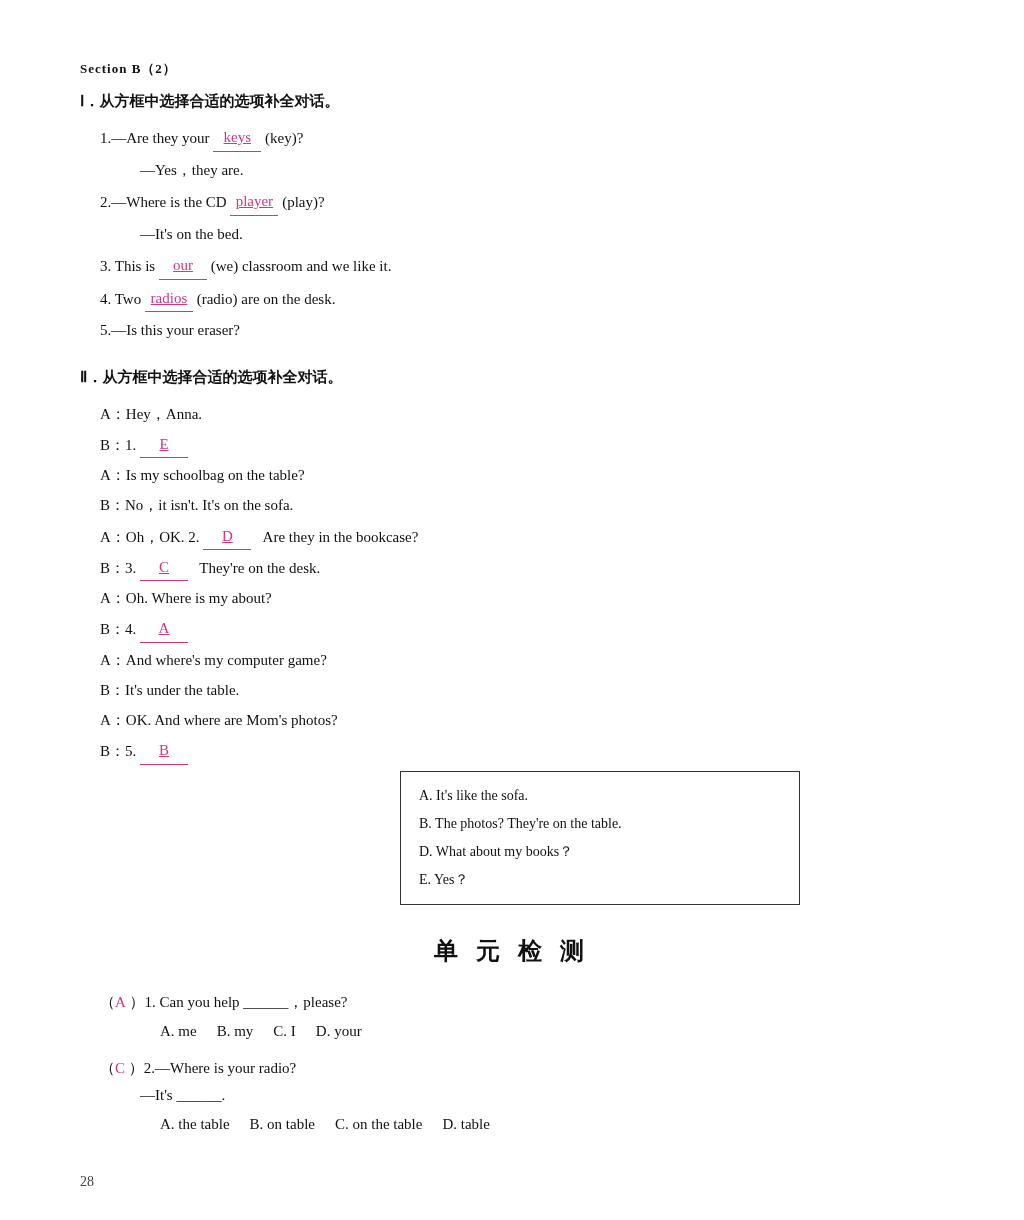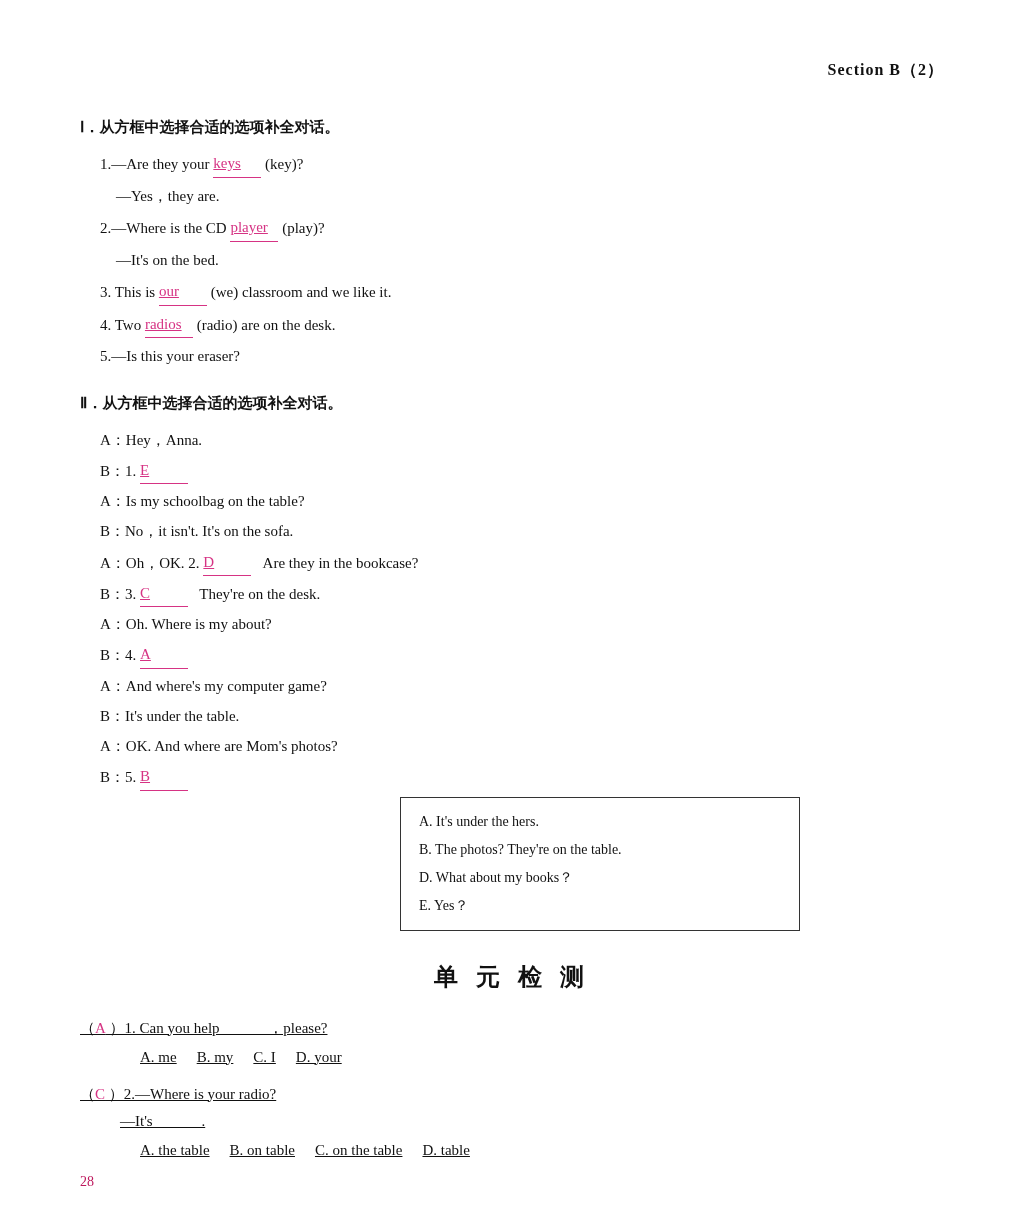--- a/index.html
+++ b/index.html
@@ -10,24 +10,24 @@
     body {
       background: #fff;
       font-family: "Times New Roman", Times, serif;
       font-size: 15px;
       color: #111;
       width: 1024px;
       min-height: 1220px;
       padding: 60px 80px 60px 80px;
     }
     .page-title {
-      text-align: right;
+      text-align: left;
       font-weight: bold;
-      font-size: 16px;
-      margin-bottom: 37px;
+      font-size: 13px;
+      margin-bottom: 14px;
       letter-spacing: 1px;
     }
     .section-header {
       font-weight: bold;
       font-size: 15px;
       margin-bottom: 14px;
     }
     .section-block {
       margin-bottom: 24px;
     }
@@ -38,21 +38,21 @@
     }
     .answer {
       color: #d63384;
       text-decoration: underline;
       font-style: normal;
     }
     .blank {
       display: inline-block;
       min-width: 48px;
       border-bottom: 1px solid #555;
-      text-align: left;
+      text-align: center;
       vertical-align: bottom;
     }
     .blank.answer {
       color: #d63384;
       border-bottom: 1px solid #d63384;
     }
     .dialogue-line {
       margin-left: 20px;
       margin-bottom: 4px;
       line-height: 1.75;
@@ -68,41 +68,41 @@
     }
     .unit-title {
       text-align: center;
       font-weight: bold;
       font-size: 24px;
       letter-spacing: 6px;
       margin: 30px 0 22px 0;
     }
     .mc-item {
       margin-bottom: 10px;
+      margin-left: 20px;
       line-height: 1.8;
-      text-decoration: underline;
     }
     .mc-options {
       display: flex;
       gap: 20px;
       margin-left: 60px;
       margin-top: 2px;
     }
     .paren-answer {
       color: #d63384;
     }
     .page-number {
       position: absolute;
       bottom: 30px;
       left: 80px;
       font-size: 14px;
-      color: #be185d;
+      color: #404040;
     }
     .indent-sub {
-      margin-left: 36px;
+      margin-left: 60px;
     }
   </style>
 </head>
 <body>
 
 <div class="page-title">Section B（2）</div>
 
 <div class="section-block">
   <div class="section-header">Ⅰ．从方框中选择合适的选项补全对话。</div>
 
@@ -143,21 +143,21 @@
   <div class="dialogue-line">A：Oh，OK. 2. <span class="blank answer">D</span>&nbsp;&nbsp;&nbsp;Are they in the bookcase?</div>
   <div class="dialogue-line">B：3. <span class="blank answer">C</span>&nbsp;&nbsp;&nbsp;They're on the desk.</div>
   <div class="dialogue-line">A：Oh. Where is my about?</div>
   <div class="dialogue-line">B：4. <span class="blank answer">A</span></div>
   <div class="dialogue-line">A：And where's my computer game?</div>
   <div class="dialogue-line">B：It's under the table.</div>
   <div class="dialogue-line">A：OK. And where are Mom's photos?</div>
   <div class="dialogue-line">B：5. <span class="blank answer">B</span></div>
 
   <div class="choice-box">
-    <div>A. It's under the hers.</div>
+    <div>A. It's like the sofa.</div>
     <div>B. The photos? They're on the table.</div>
     <div>D. What about my books？</div>
     <div>E. Yes？</div>
   </div>
 </div>
 
 <div class="unit-title">单 元 检 测</div>
 
 <div class="section-block">
 

